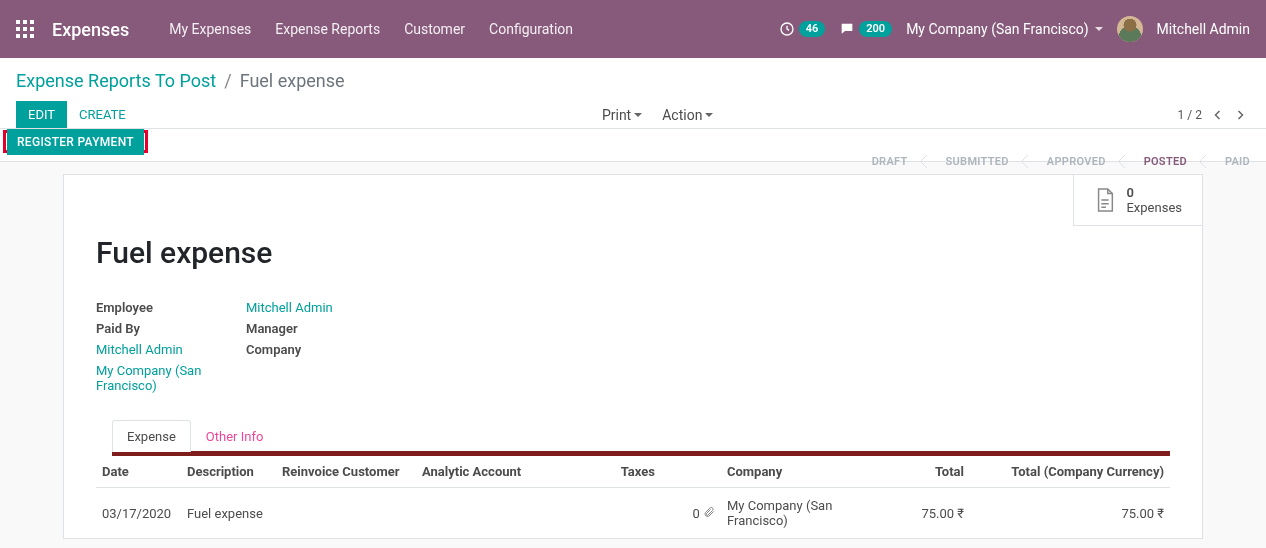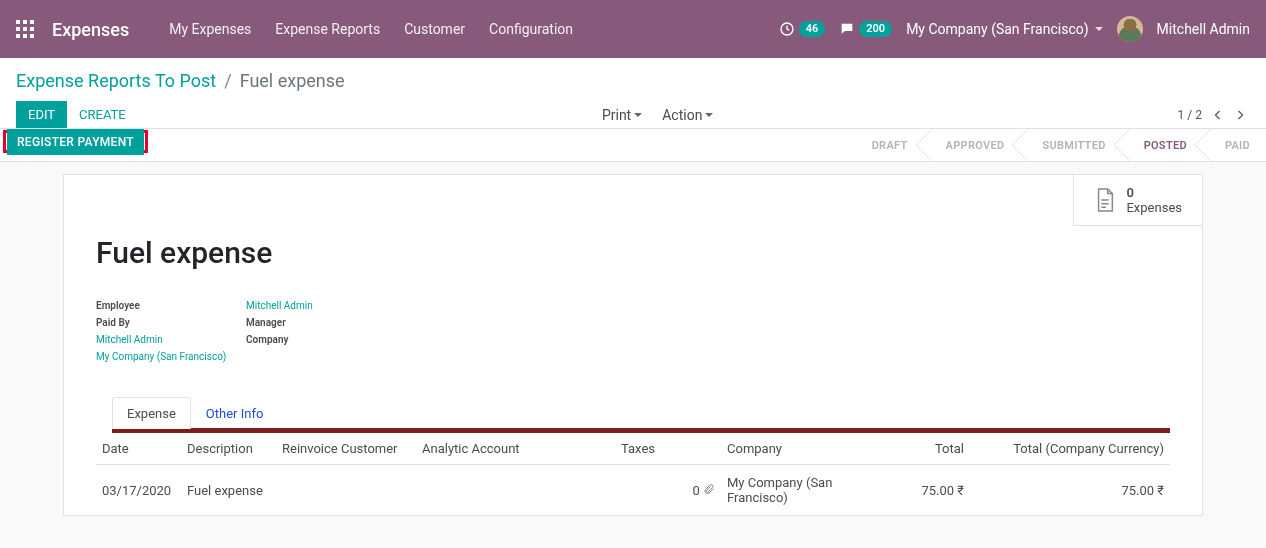--- a/index.html
+++ b/index.html
@@ -25,46 +25,46 @@
 .breadcrumb .current { color: #6c757d; }
 .controls-row { display: flex; align-items: center; }
 .btn { border: none; padding: 6px 12px; font-size: 13px; cursor: pointer; text-transform: uppercase; background: transparent; }
 .btn-primary { background: #00a09d; color: #fff; }
 .btn-link { color: #00a09d; background: transparent; }
 .ctl-center { flex:1; display:flex; justify-content:center; gap: 20px; color: #4c4c4c;}
 .ctl-center .dd { cursor: pointer; display: inline-flex; align-items: center; gap: 3px; font-size: 14px;}
 .dd .caret-d { width:0;height:0;border-left:4px solid transparent;border-right:4px solid transparent;border-top:4px solid #666;}
 .pager { display:flex; align-items:center; gap:10px; color:#555; font-size: 12px; padding-right: 4px;}
 .pager svg { cursor: pointer; }
-.statusbar { background:#fff; border-top: 1px solid #dee2e6; border-bottom: 1px solid #dee2e6; display:flex; align-items:stretch; height: 34px; }
+.statusbar { background:#fff; border-top: 1px solid #dee2e6; border-bottom: 1px solid #dee2e6; display:flex; align-items:stretch; height: 34px; flex-direction: column; }
 .statusbar .left { padding-left:4px;}
 .register-wrap { border:3px solid #e4002b; padding:1px; margin: -1px 0 -1px -1px;}
 .btn-register { background:#00a09d; color:#fff; border:none; padding: 6px 10px; font-size:12px; font-weight:500; cursor:pointer; letter-spacing: .3px;}
 .stages { margin-left:auto; display:flex; align-items:stretch; }
 .stage { display:flex; align-items:center; padding: 0 16px 0 22px; font-size: 11px; font-weight:600; color:#adb5bd; position:relative; letter-spacing: .3px;}
 .stage::after { content:""; position:absolute; right:-9px; top:0; bottom:0; width: 18px;
   background: linear-gradient(135deg, transparent 48%, #dee2e6 48%, #dee2e6 52%, transparent 52%) top/100% 50% no-repeat,
               linear-gradient(45deg,  transparent 48%, #dee2e6 48%, #dee2e6 52%, transparent 52%) bottom/100% 50% no-repeat;
 }
 .stage:last-child::after { display:none;}
 .stage.active { color:#875a7b; }
 .sheet { margin: 0 auto; max-width: 1140px; background:#fff; border:1px solid #dee2e6; margin-top: 12px; position:relative;}
 .docbox { position:absolute; top:0; right:0; border-left:1px solid #dee2e6; border-bottom:1px solid #dee2e6; padding: 10px 20px; display:flex; align-items:center; gap:10px; cursor:pointer;}
 .docbox .count { font-size:13px; color:#4c4c4c; font-weight:600;}
 .docbox .lbl { font-size:13px; color:#4c4c4c;}
 .sheet-body { padding: 24px 32px 0 32px;}
 h1.title { font-size: 30px; font-weight: 500; color:#212529; margin: 36px 0 30px 0;}
-.fields { display:grid; grid-template-columns: 150px auto; row-gap: 6px; font-size:10px; margin-bottom: 34px;}
+.fields { display:grid; grid-template-columns: 150px auto; row-gap: 6px; font-size:13px; margin-bottom: 26px;}
 .fields .label { font-weight:600; color:#4c4c4c; }
 .fields .link { color:#00a09d; cursor:pointer;}
 .tabs { display:flex; border-bottom: 5px solid #7f1d1d; margin-left: 16px;}
-.tab { padding: 8px 14px; border:1px solid transparent; border-bottom:none; font-size:13px; cursor:pointer; color:#1d4ed8; position:relative; top:1px;}
+.tab { padding: 8px 14px; border:1px solid transparent; border-bottom:none; font-size:13px; cursor:pointer; color:#ec4899; position:relative; top:1px;}
 .tab.active { border-color:#dee2e6; background:#fff; color:#4c4c4c; border-radius: 3px 3px 0 0;}
 table.lines { width:100%; border-collapse: collapse; font-size:13px;}
-table.lines th { text-align:left; font-weight:400; padding: 8px 6px; border-bottom: 1px solid #dee2e6; color:#4c4c4c;}
+table.lines th { text-align:left; font-weight:700; padding: 8px 6px; border-bottom: 1px solid #dee2e6; color:#4c4c4c;}
 table.lines th.r, table.lines td.r { text-align:right;}
 table.lines td { padding: 10px 6px; color:#4c4c4c;}
 .clip { color:#888;}
 </style>
 </head>
 <body>
 
 <div class="topbar">
   <div class="apps-icon">
     <span></span>
@@ -139,22 +139,22 @@
 </div>
 
 <div class="statusbar">
   <div class="left">
     <span class="register-wrap">
       <button class="btn-register"><span style="text-transform:uppercase">Register Payment</span></button>
     </span>
   </div>
   <div class="stages">
     <div class="stage">DRAFT</div>
+    <div class="stage">SUBMITTED</div>
     <div class="stage">APPROVED</div>
-    <div class="stage">SUBMITTED</div>
     <div class="stage active">POSTED</div>
     <div class="stage">PAID</div>
   </div>
 </div>
 
 <div class="sheet">
   <div class="docbox">
     <svg width="22" height="26" viewBox="0 0 24 28" fill="none" stroke="#888" stroke-width="1.6">
         <path d="M5 2h10l5 5v19H5z"></path>
         <path d="M15 2v5h5"></path>

